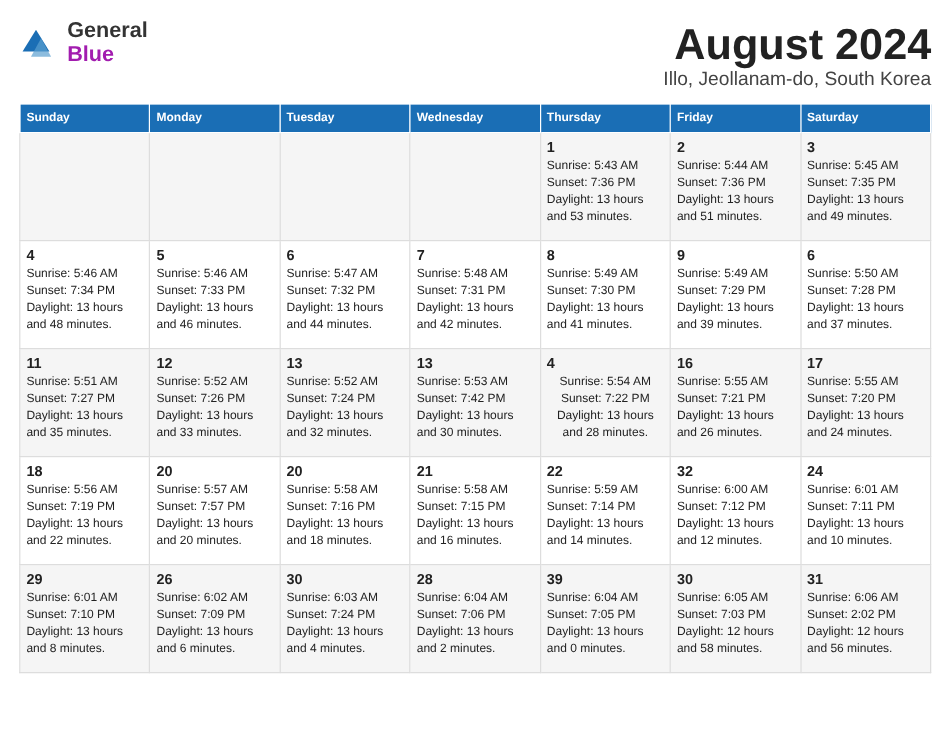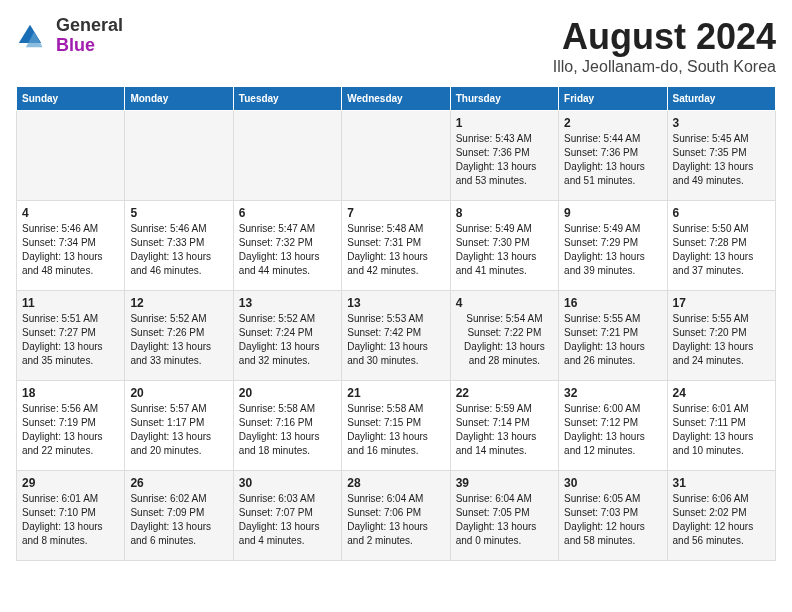--- a/index.html
+++ b/index.html
@@ -258,21 +258,21 @@
         <td>
           <span class="day-num">18</span>
           <div class="day-info" style="white-space: pre-line;">Sunrise: 5:56 AM
 Sunset: 7:19 PM
 Daylight: 13 hours
 and 22 minutes.</div>
         </td>
         <td>
           <span class="day-num">20</span>
           <div class="day-info" style="white-space: pre-line;">Sunrise: 5:57 AM
-Sunset: 1:17 PM
+Sunset: 7:57 PM
 Daylight: 13 hours
 and 20 minutes.</div>
         </td>
         <td>
           <span class="day-num">20</span>
           <div class="day-info" style="white-space: pre-line;">Sunrise: 5:58 AM
 Sunset: 7:16 PM
 Daylight: 13 hours
 and 18 minutes.</div>
         </td>
@@ -316,21 +316,21 @@
         <td>
           <span class="day-num">26</span>
           <div class="day-info" style="white-space: pre-line;">Sunrise: 6:02 AM
 Sunset: 7:09 PM
 Daylight: 13 hours
 and 6 minutes.</div>
         </td>
         <td>
           <span class="day-num">30</span>
           <div class="day-info" style="white-space: pre-line;">Sunrise: 6:03 AM
-Sunset: 7:07 PM
+Sunset: 7:24 PM
 Daylight: 13 hours
 and 4 minutes.</div>
         </td>
         <td>
           <span class="day-num">28</span>
           <div class="day-info" style="white-space: pre-line;">Sunrise: 6:04 AM
 Sunset: 7:06 PM
 Daylight: 13 hours
 and 2 minutes.</div>
         </td>

